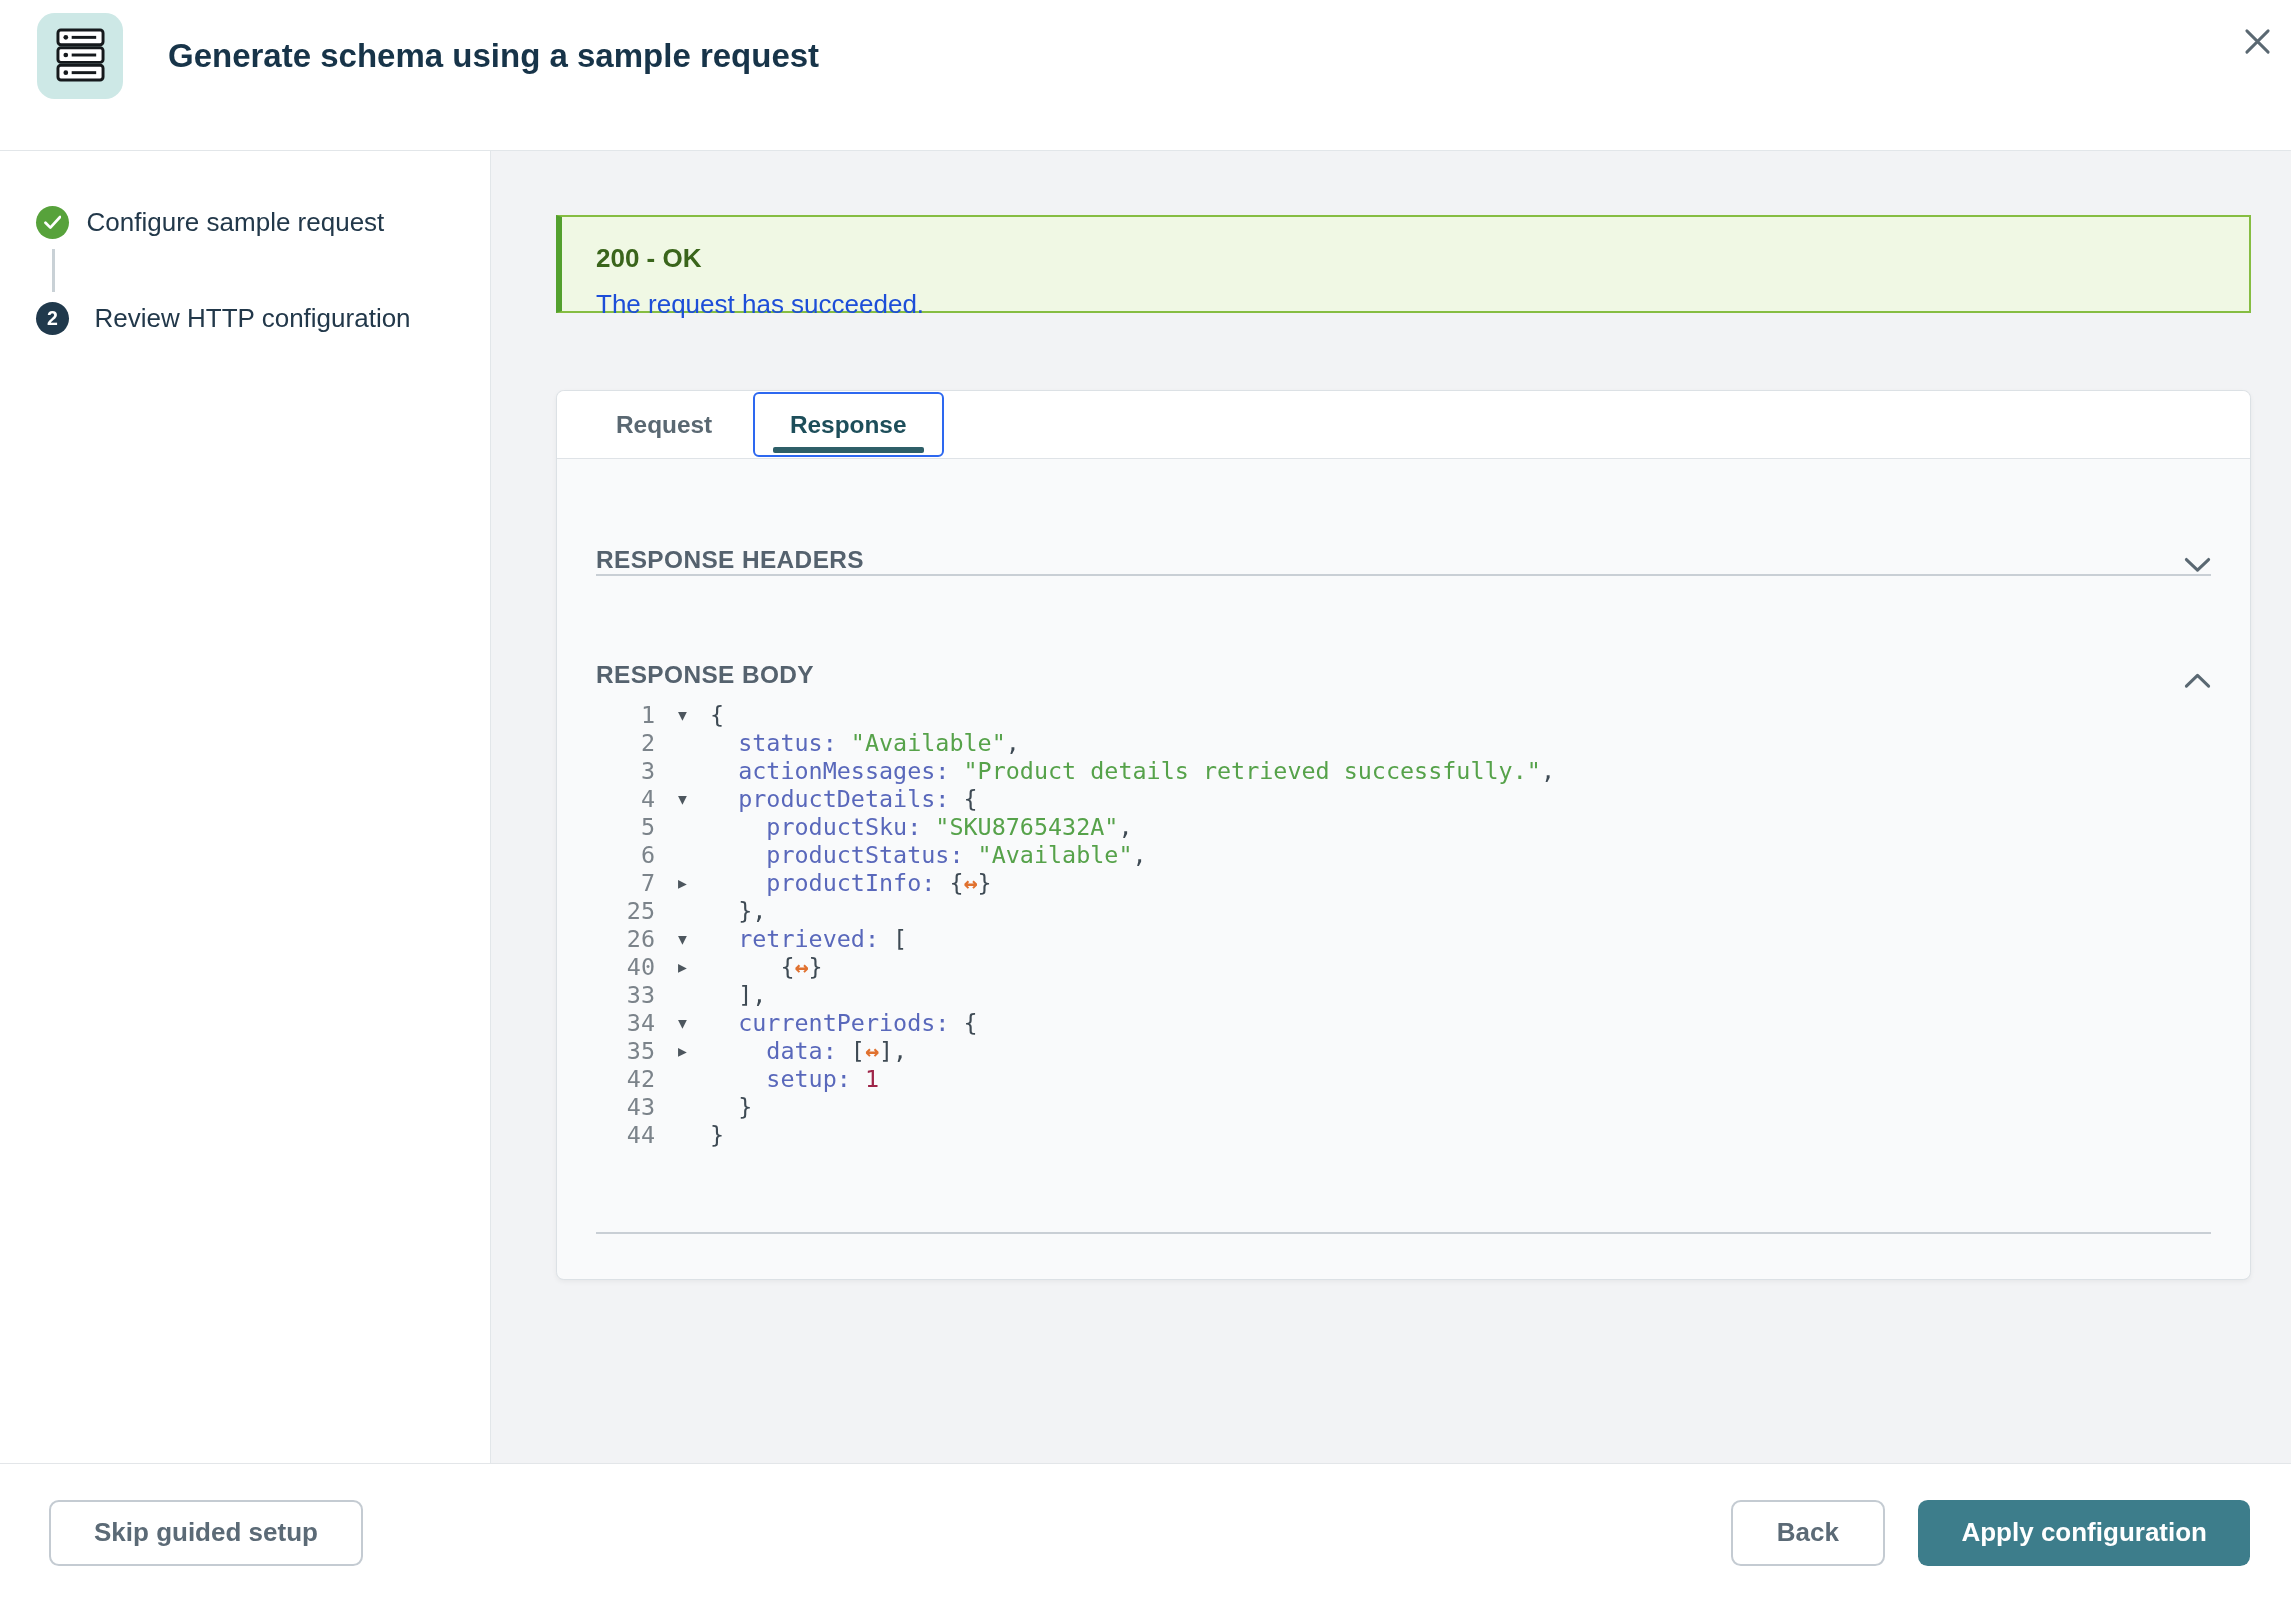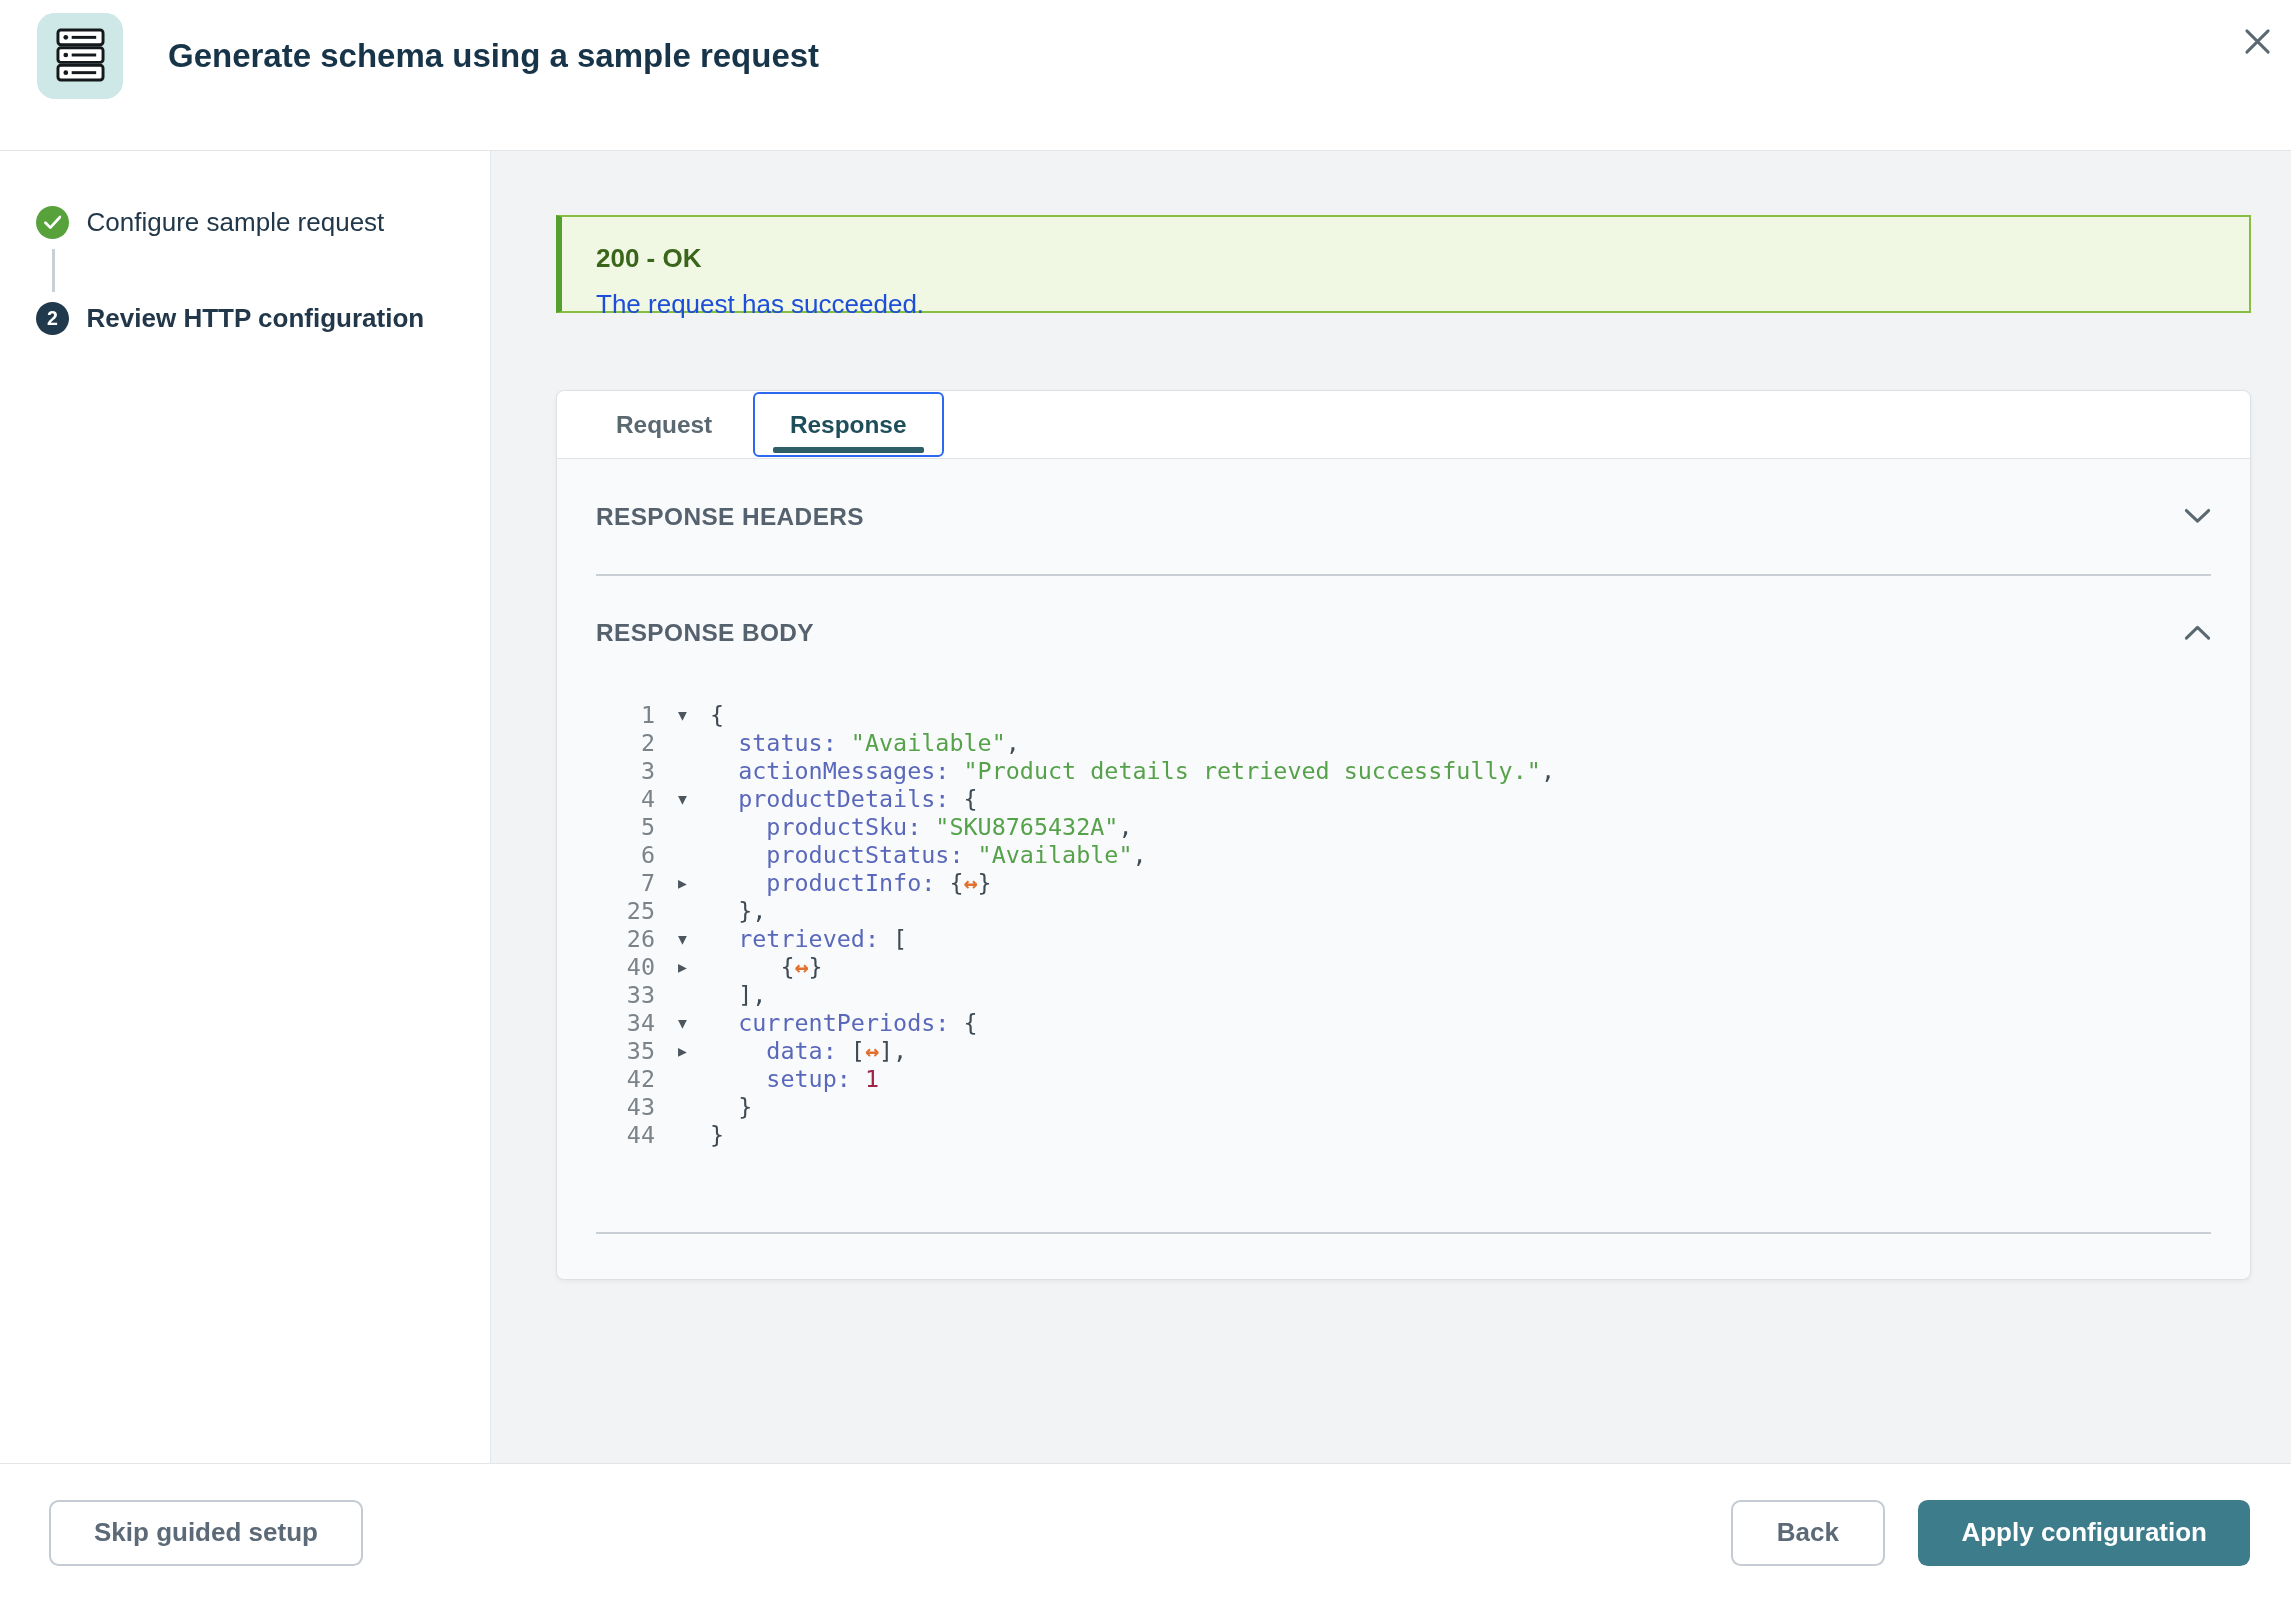--- a/index.html
+++ b/index.html
@@ -19,21 +19,21 @@
 
   
   .body-wrap { display:flex; height:1312px; }
   aside { width:491px; background:#fff; border-right:1px solid #e2e6e9; padding-top:55px; flex:none; }
   .step { display:flex; align-items:center; gap:17.6px; padding-left:36px; }
   .bullet { width:33px; height:33px; border-radius:50%; flex:none;
             display:flex; align-items:center; justify-content:center; }
   .bullet.done { background:#57a23b; }
   .bullet.num  { background:#20394c; color:#fff; font-size:19.5px; font-weight:700; }
   .slabel { font-size:26px; color:#22384a; }
-  .step.current .slabel { font-weight:700; }
+  .step.current .slabel { font-weight:400;margin-left:8px; }
   .connector { width:2.9px; height:43px; background:#c9d1d6; margin:9.8px 0 9.8px 52px; }
 
   main { flex:1; background:#f2f3f5; padding:64px 41px 0 65px; }
 
   
   .banner { background:#f0f8e4; border:2px solid #86bd42; border-left:6.8px solid #53a02e;
             height:98px; padding:26px 39px 0 34px; }
   .btitle { font-size:26px; font-weight:700; color:#3a651b; }
   .bmsg   { font-size:26px; color:#1d4ed8; margin-top:14.6px; }
 
@@ -43,21 +43,21 @@
   .tabs { height:68px; background:#fff; border-bottom:1px solid #dfe3e7;
           border-radius:7.8px 7.8px 0 0; display:flex; align-items:stretch; padding-left:32px; }
   .tab { display:flex; align-items:center; justify-content:center; padding:0 27px;
          font-size:24.4px; font-weight:600; color:#5a6872; cursor:pointer; }
   .tab.active { position:relative; margin:1px 0 1px 13.7px; padding:0 35px;
                 border:2.9px solid #2d68f0; border-radius:5.9px; color:#1d4e5a; font-weight:700; }
   .tab.active .underline { position:absolute; left:17.6px; right:17.6px; bottom:2px; height:5.9px;
                            background:#2e5f68; border-radius:2px; }
 
   .card-content { padding:0 39px 45px; }
-  .sec-row { height:115px; display:flex; align-items:center; justify-content:space-between; cursor:pointer; }
+  .sec-row { height:115px; display:flex; align-items:flex-end; justify-content:space-between; cursor:pointer; }
   .sec-row.body-row { height:113px; }
   .sec-title { font-size:24.4px; font-weight:700; letter-spacing:0.4px; color:#55626e; }
   .divider { height:0; border-top:2px solid #c9cfd5; }
 
   
   .code { margin-top:11.7px; font-family:"DejaVu Sans Mono", monospace; font-size:23.4px; line-height:28px; }
   .crow { display:flex; }
   .lnum { width:59px; flex:none; text-align:right; color:#7b838a; }
   .fold { width:55px; flex:none; text-align:center; color:#4d565e;
           font-family:"DejaVu Sans", sans-serif; font-size:17.6px; line-height:28px; cursor:pointer; }

